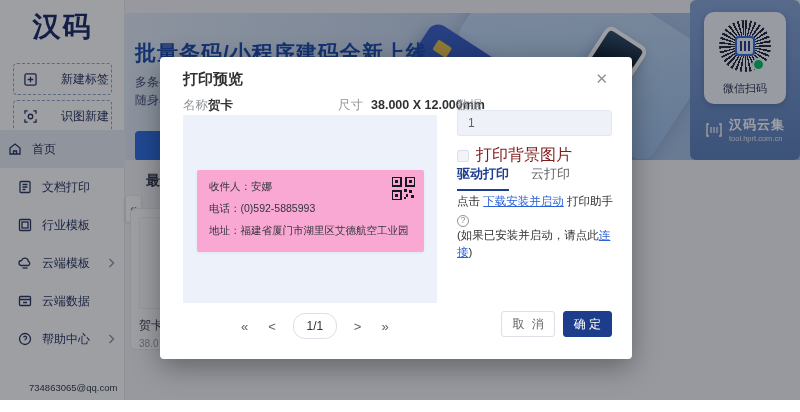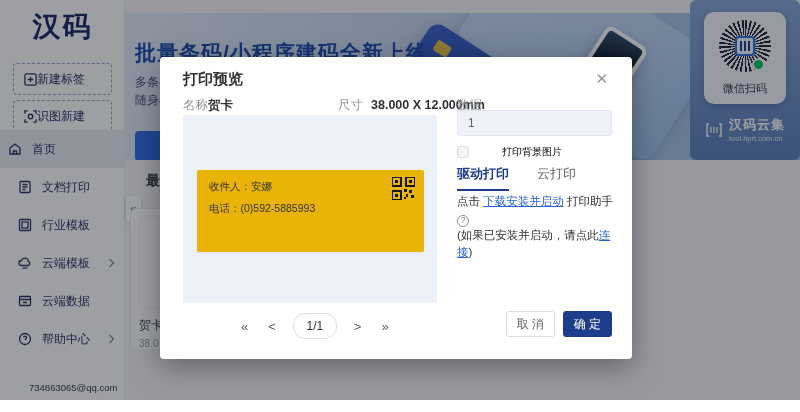--- a/index.html
+++ b/index.html
@@ -3,21 +3,21 @@
 <meta charset="utf-8">
 <style>
   * { margin:0; padding:0; box-sizing:border-box; }
   html,body { width:800px; height:412px; overflow:hidden; }
   body { font-family:"Liberation Sans","DejaVu Sans",sans-serif; }
   .app { position:relative; width:800px; height:400px; background:#f5f6f8; overflow:hidden; }
 
   
   .sidebar { position:absolute; left:0; top:0; width:125px; height:412px; background:#ffffff; border-right:1px solid #e8eaee; z-index:1; }
   .logo { position:absolute; top:8px; left:0; width:125px; text-align:center; font-weight:900; font-size:28px; letter-spacing:2px; color:#1c2a66; }
-  .side-btn { position:absolute; left:13px; width:99px; height:32px; border:1px dashed #96a5c8; border-radius:4px; display:flex; align-items:center; gap:0; padding-left:10px; color:#2a3560; font-size:12px; cursor:pointer; background:#fff; }
+  .side-btn { position:absolute; left:13px; width:99px; height:32px; border:1px dashed #96a5c8; border-radius:4px; display:flex; align-items:center; gap:24px; padding-left:10px; color:#2a3560; font-size:12px; cursor:pointer; background:#fff; }
   .side-btn .ic { display:flex; align-items:center; }
   .menu { position:absolute; top:130px; left:0; width:125px; }
   .menu-item { height:38px; display:flex; align-items:center; gap:10px; padding-left:18px; font-size:12px; color:#2a3560; cursor:pointer; position:relative; }
   .menu-item.active { background:#e9eef6;padding-left:8px; }
   .menu-item .arrow { position:absolute; right:10px; color:#8a93a8; }
   .user-row { position:absolute; left:8px; bottom:14px; width:115px; display:flex; align-items:center; gap:21px; }
   .avatar { width:22px; height:22px; border-radius:50%; background:#d5d9e0; display:flex; align-items:flex-end; justify-content:center; overflow:hidden; position:relative; }
   .user-email { font-size:9.5px; color:#333a4d; white-space:nowrap; }
   .user-arrow { color:#8a93a8; }
 
@@ -63,40 +63,40 @@
   .modal { position:absolute; left:160px; top:57px; width:472px; height:302px; background:#fff; border-radius:4px; box-shadow:0 8px 28px rgba(0,0,0,.35); z-index:10; }
   .m-title { position:absolute; left:23px; top:13px; font-size:15px; font-weight:700; color:#303133; }
   .m-close { position:absolute; right:20px; top:10px; font-size:15px; color:#909399; cursor:pointer; line-height:1; padding:4px; }
   .m-label { color:#909399; font-size:12.5px; }
   .m-val { color:#303133; font-size:12.5px; font-weight:700; }
   .meta-name { position:absolute; left:23px; top:40px; display:flex; gap:0; align-items:baseline; }
   .meta-size { position:absolute; left:178px; top:40px; display:flex; gap:8px; align-items:baseline; }
   .meta-data { position:absolute; left:297px; top:40px; }
 
   .preview { position:absolute; left:23px; top:58px; width:254px; height:188px; background:#edf2fa; }
-  .label-card { position:absolute; left:14px; top:55px; width:227px; height:82px; background:#eab308; border-radius:2px; box-shadow:0 1px 3px rgba(40,60,90,.08);padding-left:32px; }
+  .label-card { position:absolute; left:14px; top:55px; width:227px; height:82px; background:#f9a8d4; border-radius:2px; box-shadow:0 1px 3px rgba(40,60,90,.08);padding-left:32px; }
   .label-card .line { position:absolute; left:12px; font-size:10.5px; color:#33353d; white-space:nowrap; }
   .label-qr { position:absolute; right:9px; top:7px; }
 
   .m-input { position:absolute; left:297px; top:53px; width:155px; height:26px; background:#eef1f7; border:1px solid #e2e6ef; border-radius:3px; font-size:12px; color:#606266; padding-left:10px; font-family:inherit; }
   .chk-row { position:absolute; left:297px; top:88px; display:flex; align-items:center; gap:7px; cursor:pointer; }
   .chk-box { width:12px; height:12px; border:1px solid #dcdfe6; background:#f2f4f8; border-radius:2px; }
-  .chk-label { font-size:10px; color:#000000;margin-left:26px; }
-  .tabs { position:absolute; left:297px; top:108px; display:flex; gap:28px; }
+  .chk-label { font-size:16px; color:#7f1d1d; }
+  .tabs { position:absolute; left:297px; top:108px; display:flex; gap:22px; }
   .tab { font-size:13px; color:#606266; padding-bottom:6px; cursor:pointer; }
   .tab.active { color:#1f3d8f; font-weight:700; border-bottom:2px solid #1f3d8f; }
   .help { position:absolute; left:297px; top:136px; width:165px; font-size:11.5px; line-height:17px; color:#303133; }
   .help a { color:#2a62d9; text-decoration:underline; cursor:pointer; }
   .q-ic { display:inline-flex; width:12px; height:12px; border:1px solid #909399; border-radius:50%; color:#909399; font-size:9px; align-items:center; justify-content:center; vertical-align:-1px; }
 
   .pager { position:absolute; left:78px; top:256px; display:flex; align-items:center; gap:14px; color:#606266; font-size:13px; }
   .pg-btn { cursor:pointer; padding:2px 3px; }
   .pg-box { width:44px; height:26px; border:1px solid #dcdfe6; border-radius:12px; display:flex; align-items:center; justify-content:center; font-size:12px; color:#303133; }
   .m-foot { position:absolute; right:20px; top:254px; display:flex; gap:8px; }
-  .btn-cancel { height:26px; padding:0 10px; background:#fff; border:1px solid #dcdfe6; border-radius:3px; color:#606266; font-size:12px; cursor:pointer; font-family:Liberation Serif, serif; }
+  .btn-cancel { height:26px; padding:0 10px; background:#fff; border:1px solid #dcdfe6; border-radius:3px; color:#606266; font-size:12px; cursor:pointer; font-family:Liberation Mono, monospace; }
   .btn-ok { height:26px; padding:0 10px; background:#1e3c8c; border:1px solid #1e3c8c; border-radius:3px; color:#fff; font-size:12px; cursor:pointer; font-family:inherit; }
 
   svg { display:block; }
 </style>
 </head>
 <body>
 
 <div class="app">
 
   <div class="sidebar">
@@ -274,20 +274,21 @@
     <div class="meta-size">
       <span class="m-label">尺寸</span>
       <span class="m-val">38.000 X 12.000mm</span>
     </div>
     <div class="meta-data m-label">数据</div>
 
     <div class="preview">
       <div class="label-card">
         <div class="line" style="top:10px;">收件人：安娜</div>
         <div class="line" style="top:32px;">电话：(0)592-5885993</div>
+        <div class="line" style="top:54px;">地址：福建省厦门市湖里区艾德航空工业园</div>
         <span class="label-qr">
           <svg width="23" height="23" viewBox="0 0 23 23" fill="#16181f">
               <rect x="0" y="0" width="9" height="9" fill="none" stroke="#16181f" stroke-width="2"></rect>
               <rect x="3" y="3" width="3" height="3"></rect>
               <rect x="14" y="0" width="9" height="9" fill="none" stroke="#16181f" stroke-width="2"></rect>
               <rect x="17" y="3" width="3" height="3"></rect>
               <rect x="0" y="14" width="9" height="9" fill="none" stroke="#16181f" stroke-width="2"></rect>
               <rect x="3" y="17" width="3" height="3"></rect>
               <rect x="12" y="12" width="3" height="3"></rect>
               <rect x="17" y="13" width="3" height="3"></rect>

